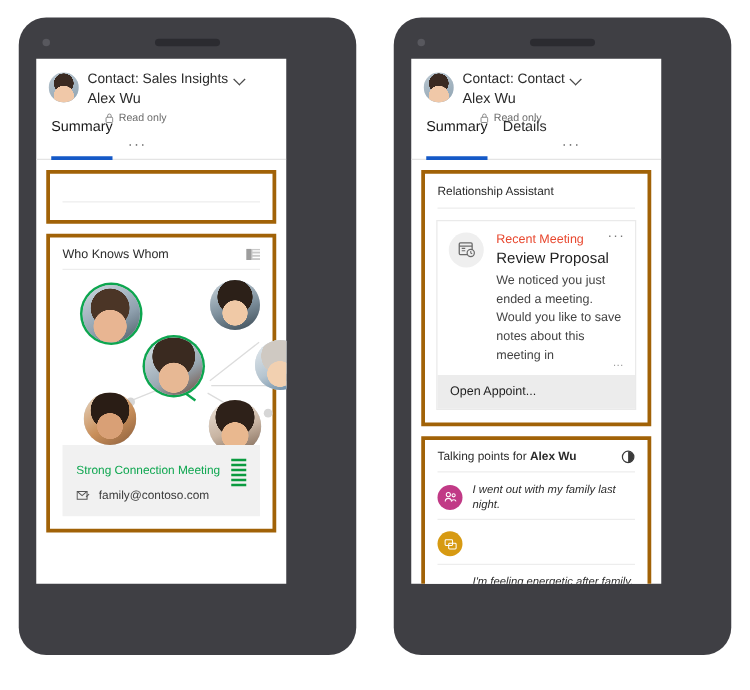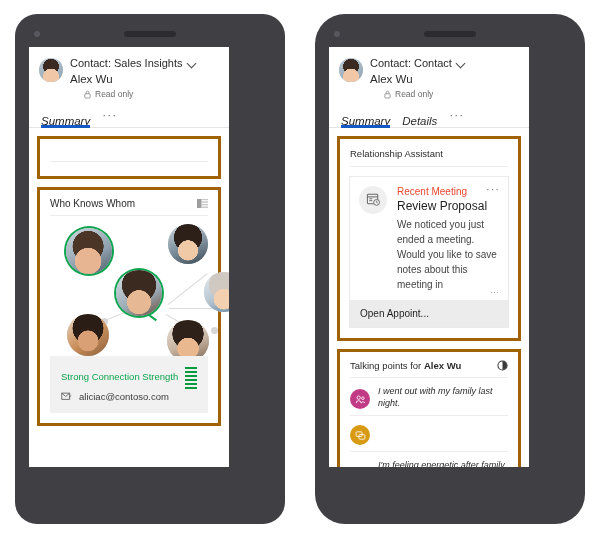--- a/index.html
+++ b/index.html
@@ -12,21 +12,21 @@
   .stage { position: relative; width: 600px; height: 552px; }
 
   
   .phone {
     position: absolute;
     width: 270px; height: 510px;
     background: #3f3f44;
     border-radius: 22px;
   }
   .phone.left  { left: 15px;  top: 14px; }
-  .phone.right { left: 315px; top: 14px; border-radius: 30px; }
+  .phone.right { left: 315px; top: 14px; }
 
   .cam {
     position: absolute; left: 19px; top: 17px;
     width: 6px; height: 6px; border-radius: 50%;
     background: #58585e;
   }
   .speaker {
     position: absolute; left: 50%; top: 17px;
     transform: translateX(-50%);
     width: 52px; height: 6px; border-radius: 3px;
@@ -81,21 +81,21 @@
 
   
   .tabs {
     display: flex; align-items: flex-end; gap: 12px;
     padding: 9px 12px 0 12px;
     border-bottom: 1px solid #e4e4e4;
     height: 28px;
   }
   .tab {
     font-size: 11.5px; color: #2b2b2b;
-    padding-bottom: 0; position: relative; cursor: pointer; font-style: italic;
+    padding-bottom: 19px; position: relative; cursor: pointer;
   }
   .tab.active { color: #1a1a1a; font-weight: normal; }
   .tab.active::after {
     content: ""; position: absolute; left: 0; right: 0; bottom: -1px;
     height: 2.5px; background: #1559c7;
   }
   .dots-tab {
     font-size: 12px; color: #6b6b6b; letter-spacing: 1px;
     padding-bottom: 5px; cursor: pointer;
   }
@@ -224,21 +224,21 @@
 
   
   .tp-head {
     display: flex; align-items: center; justify-content: space-between;
     padding: 8px 10px 6px 10px;
   }
   .tp-title { font-size: 9.5px; color: #2b2b2b; }
   .tp-title b { font-weight: bold; }
   .eye-icon { width: 11px; height: 11px; display: block; }
   .tp-sep { height: 1px; background: #ededed; margin: 0 10px; }
-  .tp-row { display: flex; gap: 8px; padding: 7px 10px 6px 10px; align-items: flex-end; }
+  .tp-row { display: flex; gap: 8px; padding: 7px 10px 6px 10px; align-items: center; }
   .tp-ico {
     width: 20px; height: 20px; border-radius: 50%; flex: 0 0 20px;
     display: flex; align-items: center; justify-content: center;
     margin-top: 2px;
   }
   .tp-main { flex: 1; min-width: 0; }
   .tp-quote { font-size: 9px; font-style: italic; color: #2b2b2b; line-height: 1.35; }
   .tp-meta-row { display: flex; align-items: center; margin-top: 5px; }
   .tp-meta { font-size: 9px; color: #2b2b2b; flex: 1; }
   .tp-meta span.topic { color: #6a6a6a; }
@@ -331,28 +331,28 @@
             </div>
             <div class="node" style="left:27px; top:98px; width:42px; height:42px;">
               <div class="ph ph5"></div>
             </div>
             <div class="node" style="left:127px; top:104px; width:42px; height:42px;">
               <div class="ph ph6"></div>
             </div>
           </div>
 
           <div class="contact-card">
-            <div class="contact-strength">Strong Connection Strength</div>
+            <div class="contact-strength">Strong Connection Meeting</div>
             <div class="contact-mail">
               <svg class="mail-icon" viewBox="0 0 12 10">
                 <path d="M0.7 1.3 H9.5 V8.2 H0.7 Z" fill="none" stroke="#555" stroke-width="0.9"></path>
                 <path d="M0.7 1.3 L5.1 5 L9.5 1.3" fill="none" stroke="#555" stroke-width="0.9"></path>
                 <path d="M8.6 6.2 L11.3 3.6" fill="none" stroke="#555" stroke-width="0.9"></path>
               </svg>
-              <span>aliciac@contoso.com</span>
+              <span>family@contoso.com</span>
             </div>
             <div class="bars">
               <div class="bar"></div>
                 <div class="bar"></div>
                 <div class="bar"></div>
               <div class="bar"></div>
                 <div class="bar"></div>
                 <div class="bar"></div>
             </div>
           </div>

